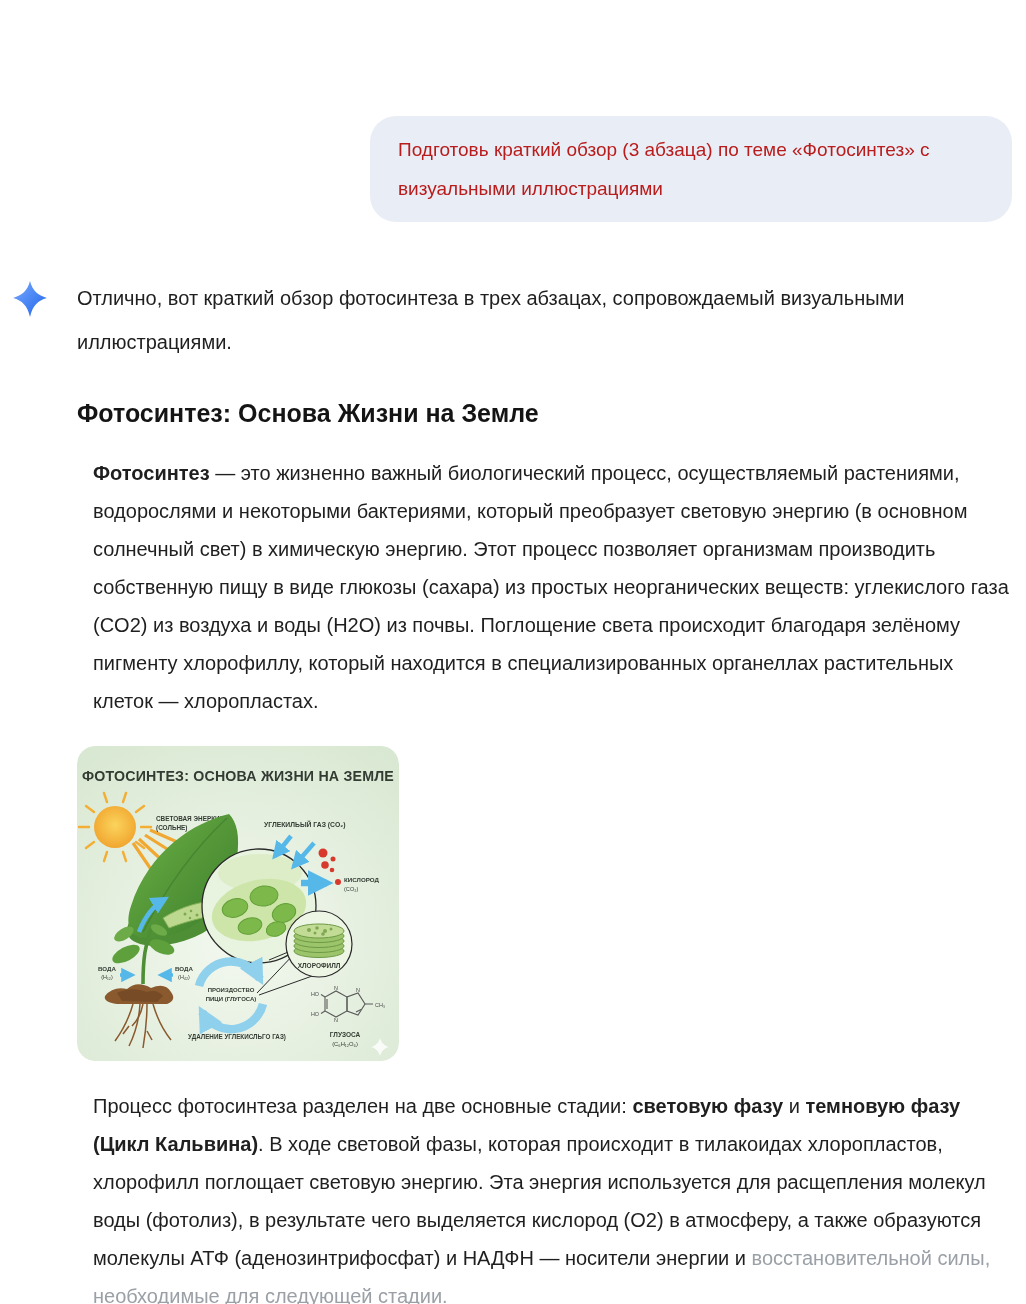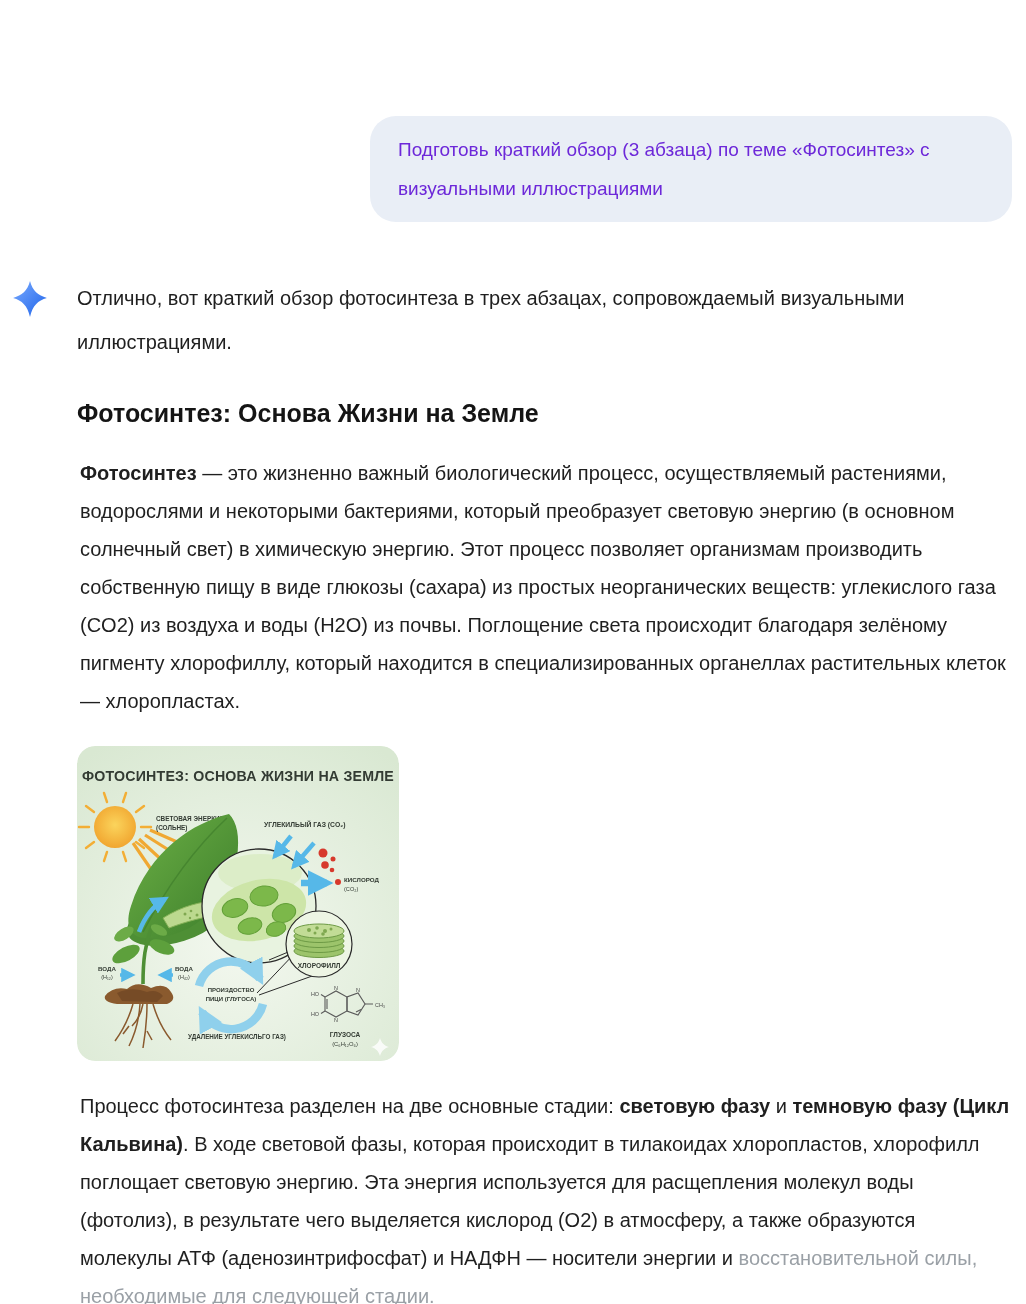--- a/index.html
+++ b/index.html
@@ -5,27 +5,27 @@
   html,body{margin:0;padding:0;}
   body{
     width:1026px;height:1304px;overflow:hidden;background:#ffffff;
     font-family:"Liberation Sans",sans-serif;color:#1f1f1f;
     -webkit-font-smoothing:antialiased;
   }
   .chat{padding:116px 14px 0 14px;}
   .user-row{display:flex;justify-content:flex-end;}
   .user-bubble{
     background:#e9eef6;border-radius:26px;padding:14px 28px;
-    max-width:586px;font-size:19px;line-height:39px;color:#6d28d9;
+    max-width:586px;font-size:19px;line-height:39px;color:#b91c1c;
   }
   .assistant{position:relative;margin-top:54px;padding-left:63px;}
   .sparkle{position:absolute;left:-2px;top:4px;width:36px;height:38px;}
   .intro{font-size:20px;line-height:44px;margin:0;}
   .heading{font-size:25px;line-height:30px;font-weight:700;color:#141414;margin:34px 0 0 0;}
-  .para{font-size:20px;line-height:38px;margin:26px 0 0 3px;max-width:935px;}
+  .para{font-size:20px;line-height:38px;margin:26px 0 0 16px;max-width:935px;}
   .b{font-weight:700;}
   .faded{color:#9aa0a6;}
   .illustration{
     margin-top:26px;width:322px;height:315px;border-radius:18px;overflow:hidden;
     display:block;cursor:pointer;
   }
   .illustration svg{display:block;}
   svg text{font-family:"Liberation Sans",sans-serif;}
 </style>
 </head>

